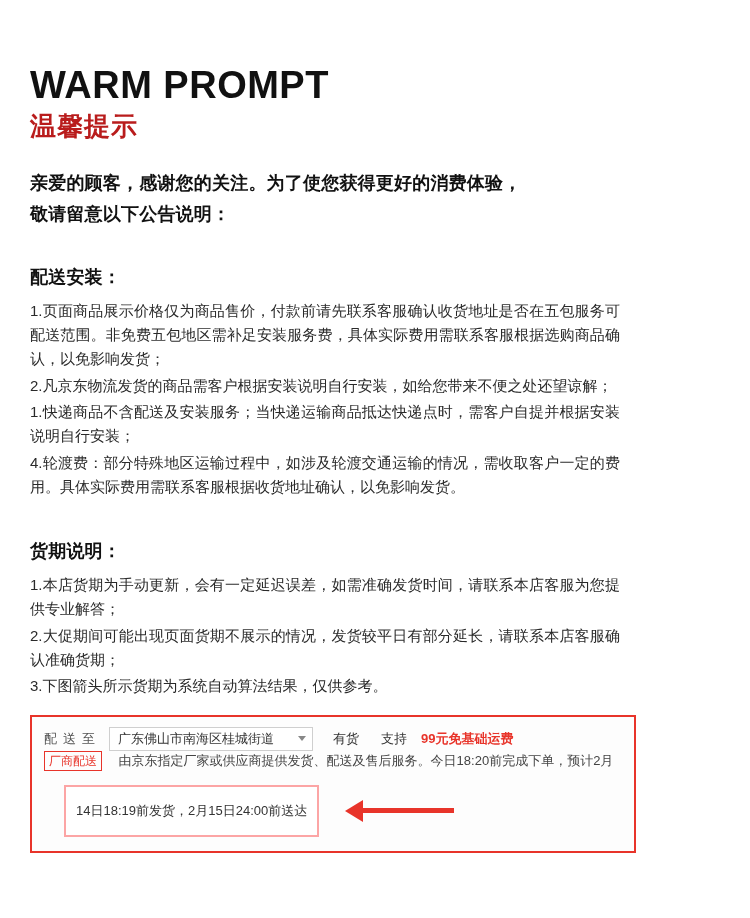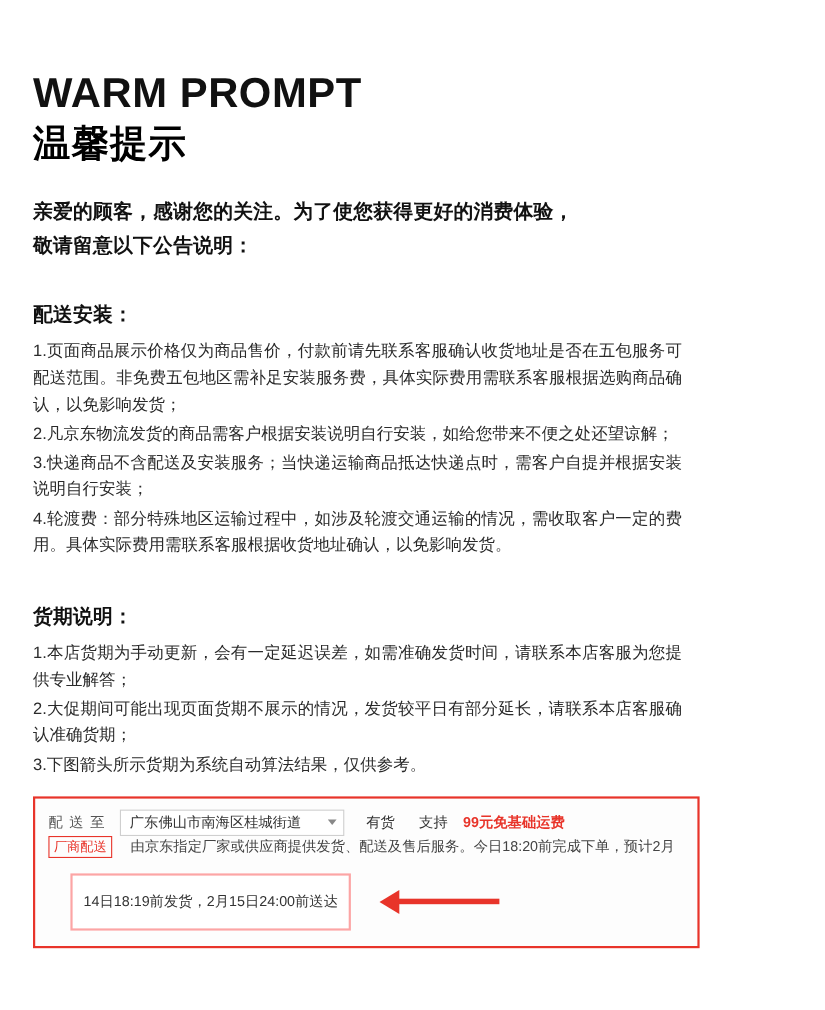--- a/index.html
+++ b/index.html
@@ -24,26 +24,26 @@
   .title-en {
     font-size: 38px;
     font-weight: bold;
     letter-spacing: 0.5px;
     margin: 0;
     padding-top: 66px;
     line-height: 1.05;
     color: #111111;
   }
   .title-cn {
-    font-size: 34px;
+    font-size: 26px;
     font-weight: bold;
     margin: 6px 0 0 0;
     letter-spacing: 1px;
     line-height: 1.15;
-    color: #000000;
+    color: #b91c1c;
   }
   .intro {
     margin-top: 26px;
     font-size: 18px;
     font-weight: bold;
     line-height: 1.75;
     color: #111111;
     letter-spacing: 0.2px;
   }
   .intro p { margin: 0; }
@@ -174,21 +174,21 @@
   <div class="intro">
     <p>亲爱的顾客，感谢您的关注。为了使您获得更好的消费体验，</p>
     <p>敬请留意以下公告说明：</p>
   </div>
 
   <div class="section shipping">
     <h3 class="section-title">配送安装：</h3>
     <div class="section-body">
       <p>1.页面商品展示价格仅为商品售价，付款前请先联系客服确认收货地址是否在五包服务可配送范围。非免费五包地区需补足安装服务费，具体实际费用需联系客服根据选购商品确认，以免影响发货；</p>
       <p>2.凡京东物流发货的商品需客户根据安装说明自行安装，如给您带来不便之处还望谅解；</p>
-      <p>3.快递商品不含配送及安装服务；当快递运输商品抵达快递点时，需客户自提并根据安装说明自行安装；</p>
+      <p>1.快递商品不含配送及安装服务；当快递运输商品抵达快递点时，需客户自提并根据安装说明自行安装；</p>
       <p>4.轮渡费：部分特殊地区运输过程中，如涉及轮渡交通运输的情况，需收取客户一定的费用。具体实际费用需联系客服根据收货地址确认，以免影响发货。</p>
     </div>
   </div>
 
   <div class="section lead">
     <h3 class="section-title">货期说明：</h3>
     <div class="section-body">
       <p>1.本店货期为手动更新，会有一定延迟误差，如需准确发货时间，请联系本店客服为您提供专业解答；</p>
       <p>2.大促期间可能出现页面货期不展示的情况，发货较平日有部分延长，请联系本店客服确认准确货期；</p>
       <p>3.下图箭头所示货期为系统自动算法结果，仅供参考。</p>

